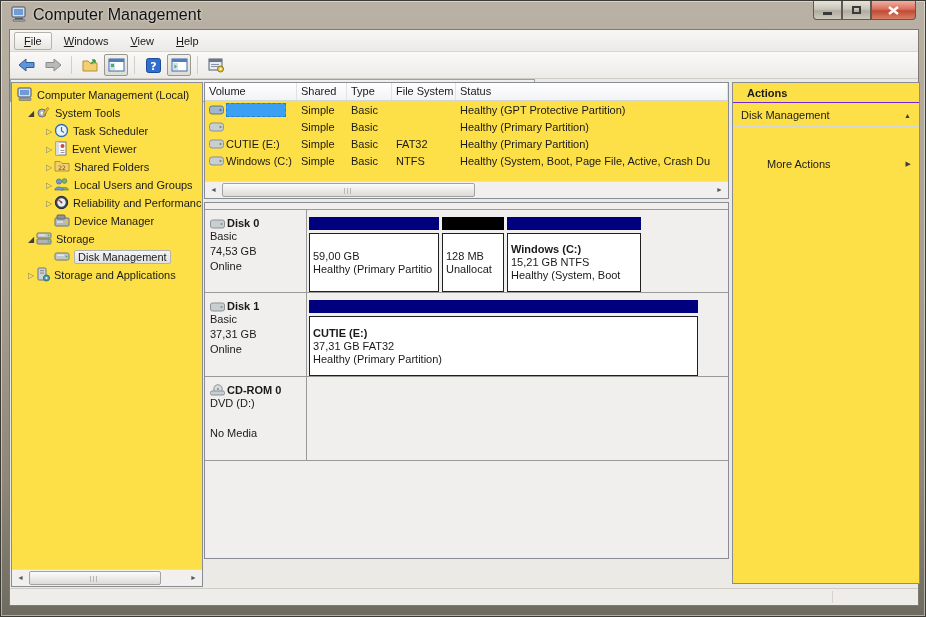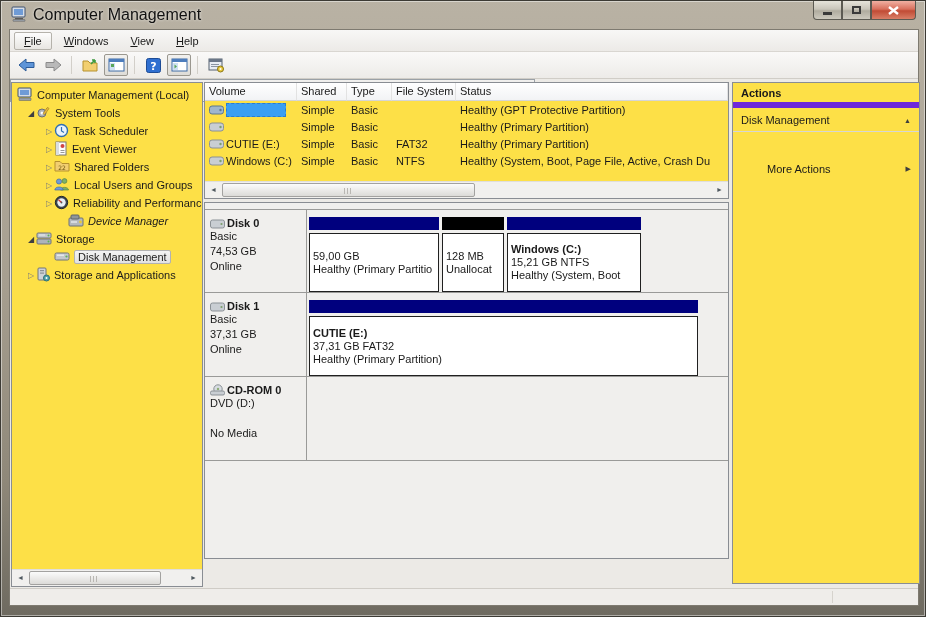--- a/index.html
+++ b/index.html
@@ -79,21 +79,21 @@
       background:repeating-linear-gradient(45deg,#ffffff 0 5px,#c3c3c3 5px 6px); }
   .pline.b { font-weight:bold; }
 
   
   .legend { left:194px; top:482px; width:525px; height:23px; background:#f0efed; border:1px solid #9aa0a6; display:flex; align-items:center; gap:14px; padding-left:6px; }
   .litem { display:flex; align-items:center; gap:4px; }
   .lswatch { width:11px; height:11px; flex:none; }
 
   
   .actions { left:722px; top:3px; width:188px; height:502px; overflow:hidden; }
-  .ahead { font-weight:bold; padding:4px 8px 3px; border-bottom:6px solid #6d28d9; }
+  .ahead { font-weight:bold; padding:4px 14px 3px; border-bottom:1px solid #6d28d9; }
   .agroup { display:flex; justify-content:space-between; align-items:center; padding:6px 8px 5px; border-bottom:1px solid #d6d6d6; }
   .amore { display:flex; justify-content:space-between; align-items:center; padding:7px 8px 5px 34px;margin-top:24px; }
   .chev { font-size:7px; color:#3e3e3e; }
 
   
   .statusbar { height:17px; background:#efedea; border-top:1px solid #cfccc6; position:relative; }
   .statussep { position:absolute; left:822px; top:2px; bottom:2px; width:1px; background:#d6d3cd; }
 </style>
 </head>
 <body>
@@ -249,21 +249,21 @@
           <div class="titem" style="padding-left:32px;">
             <span class="twist">▷</span>
             <span class="ticon"><svg width="15" height="15" viewBox="0 0 15 15">
                   <circle cx="7.5" cy="7.5" r="6.2" fill="#3c4650" stroke="#20262c"></circle>
                   <circle cx="7.5" cy="7.5" r="4.2" fill="#e8eef4"></circle>
                   <path d="M7.5 7.5 L4.5 4.8" stroke="#c33" stroke-width="1.3"></path>
                   <circle cx="7.5" cy="7.5" r="0.9" fill="#555"></circle>
                 </svg></span>
             <span class="tlabel">Reliability and Performance</span>
           </div>
-          <div class="titem" style="padding-left:56px;font-style:italic;">
+          <div class="titem" style="padding-left:42px;">
             <span class="ticon"><svg width="16" height="13" viewBox="0 0 16 13">
                   <rect x="1" y="4" width="14" height="8" rx="1" fill="#b4b9be" stroke="#6d7277"></rect>
                   <rect x="3" y="1" width="8" height="4" rx="1" fill="#8f959b" stroke="#5f646a"></rect>
                   <circle cx="12.5" cy="8" r="1.4" fill="#e4c63e"></circle>
                   <rect x="3" y="7" width="6" height="2" fill="#d7dbdf"></rect>
                 </svg></span>
             <span class="tlabel">Device Manager</span>
           </div>
           <div class="titem" style="padding-left:14px;">
             <span class="twist exp">◢</span>

